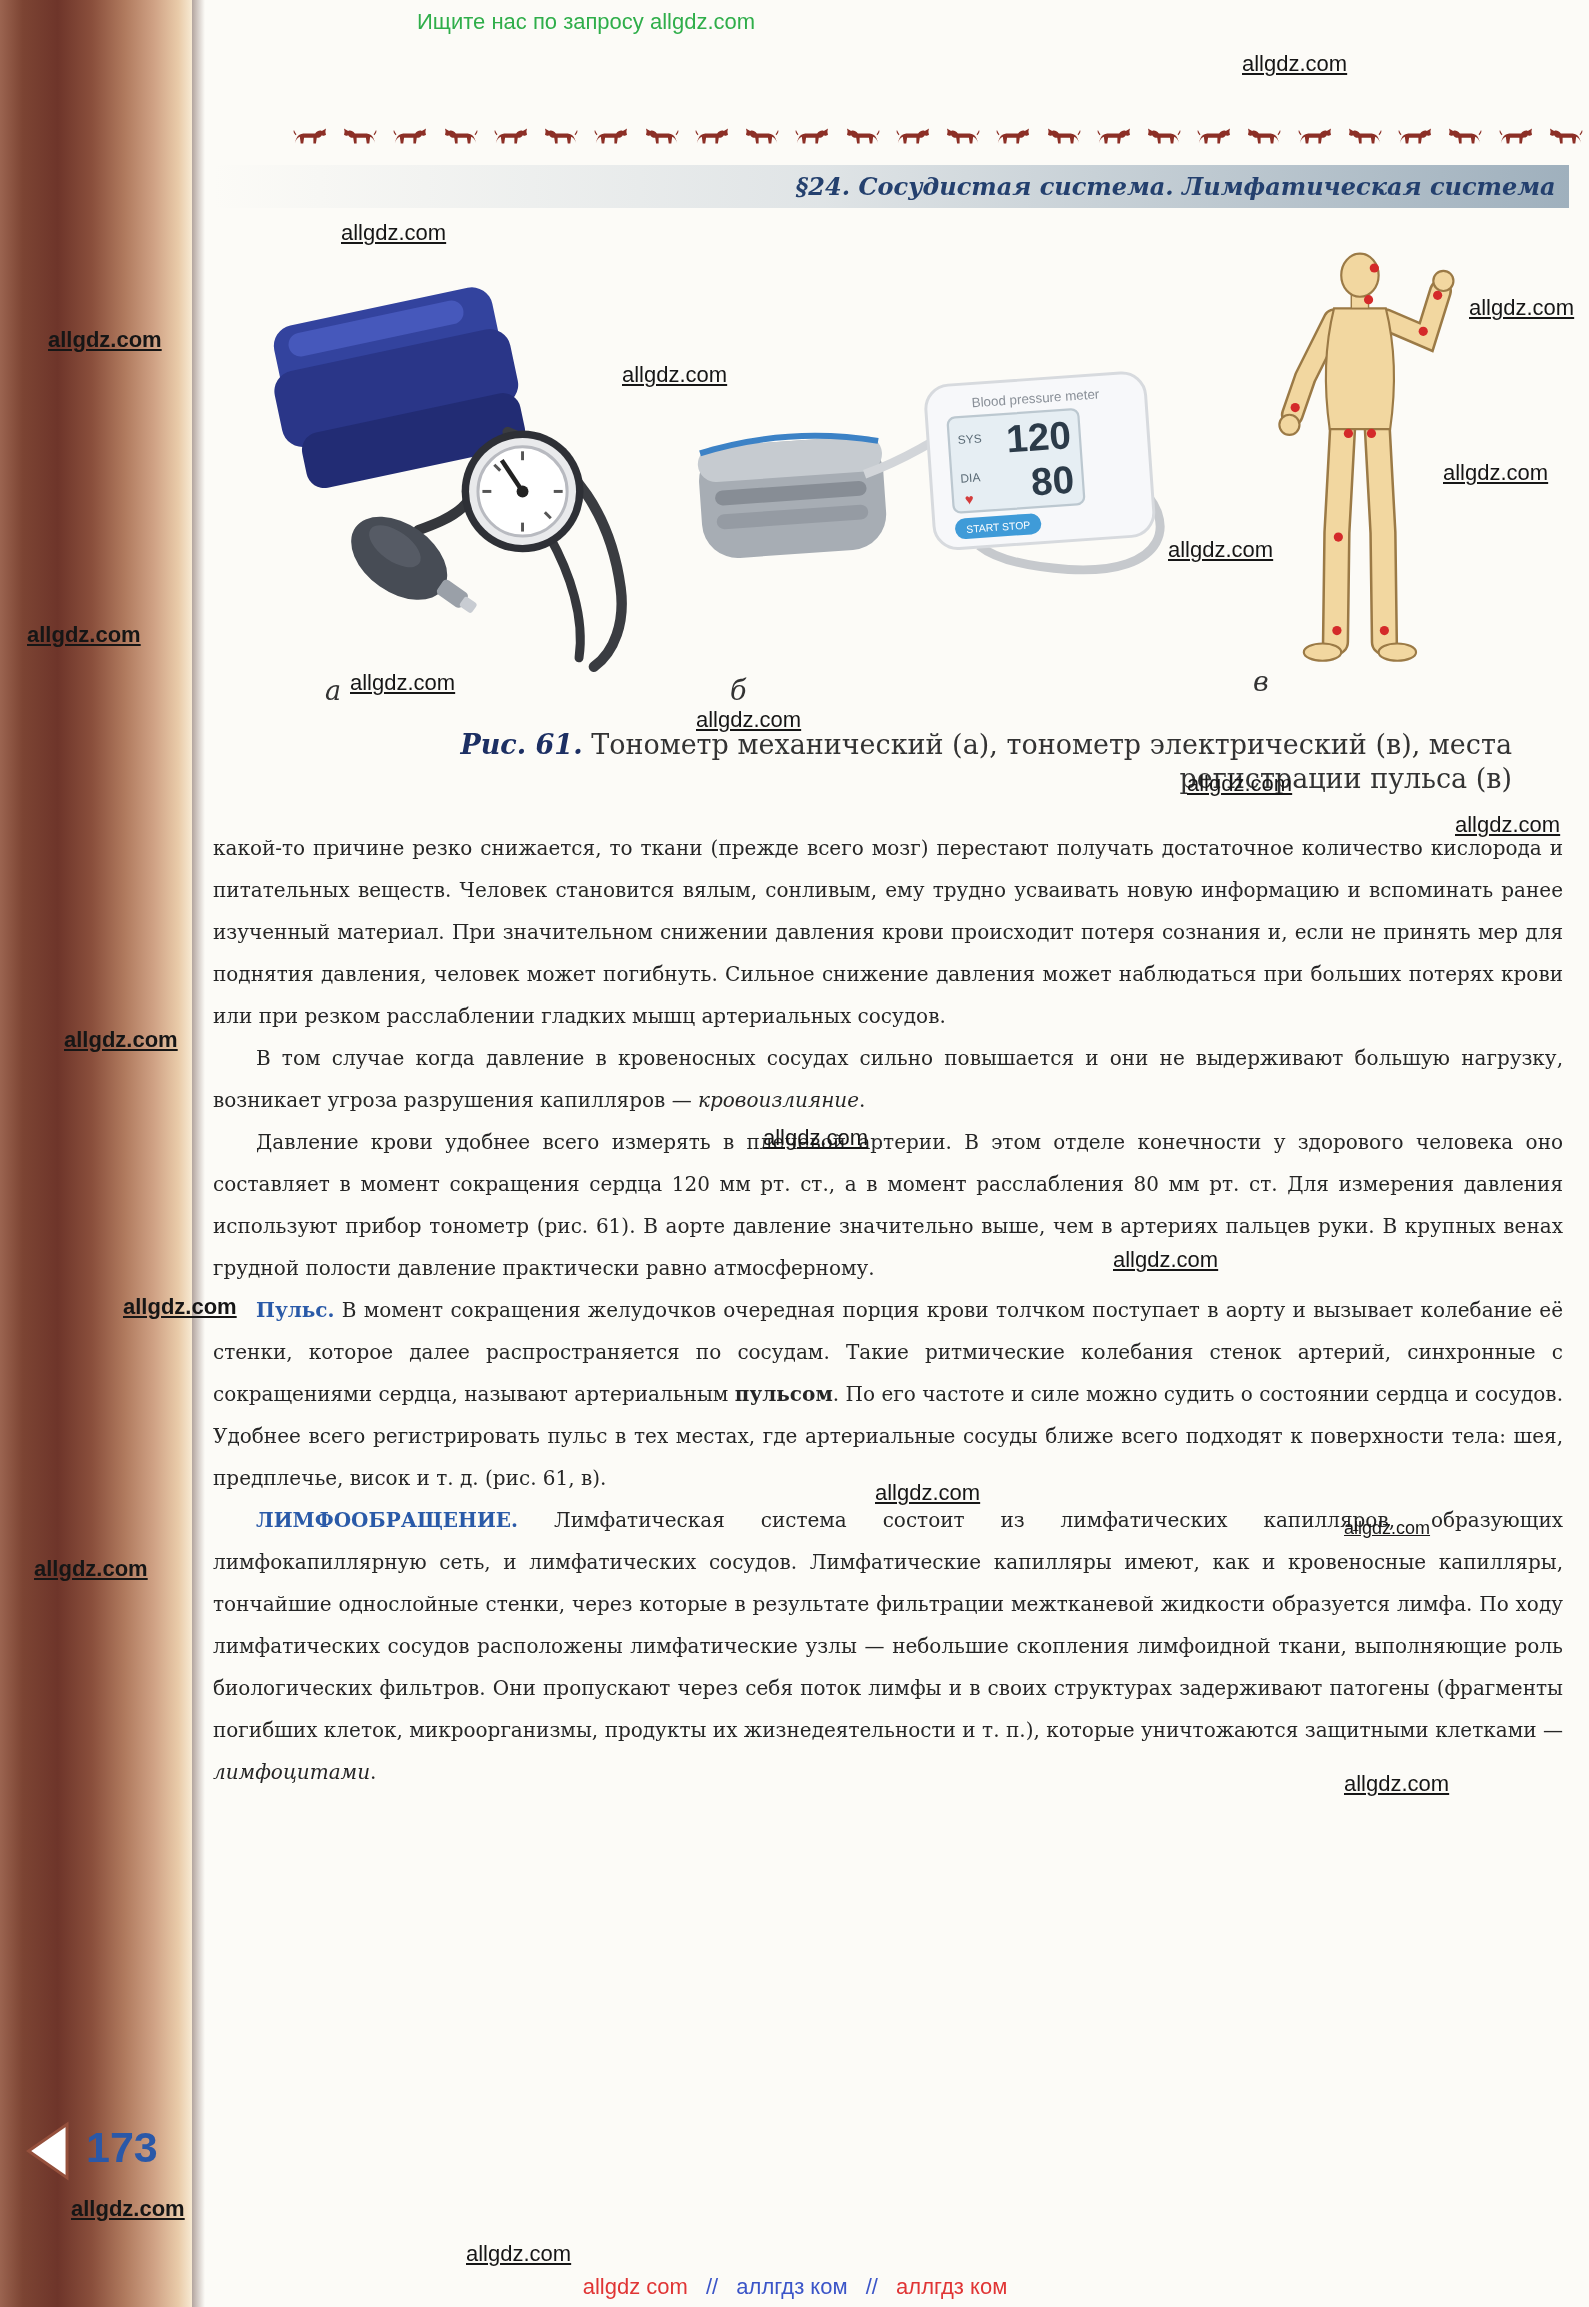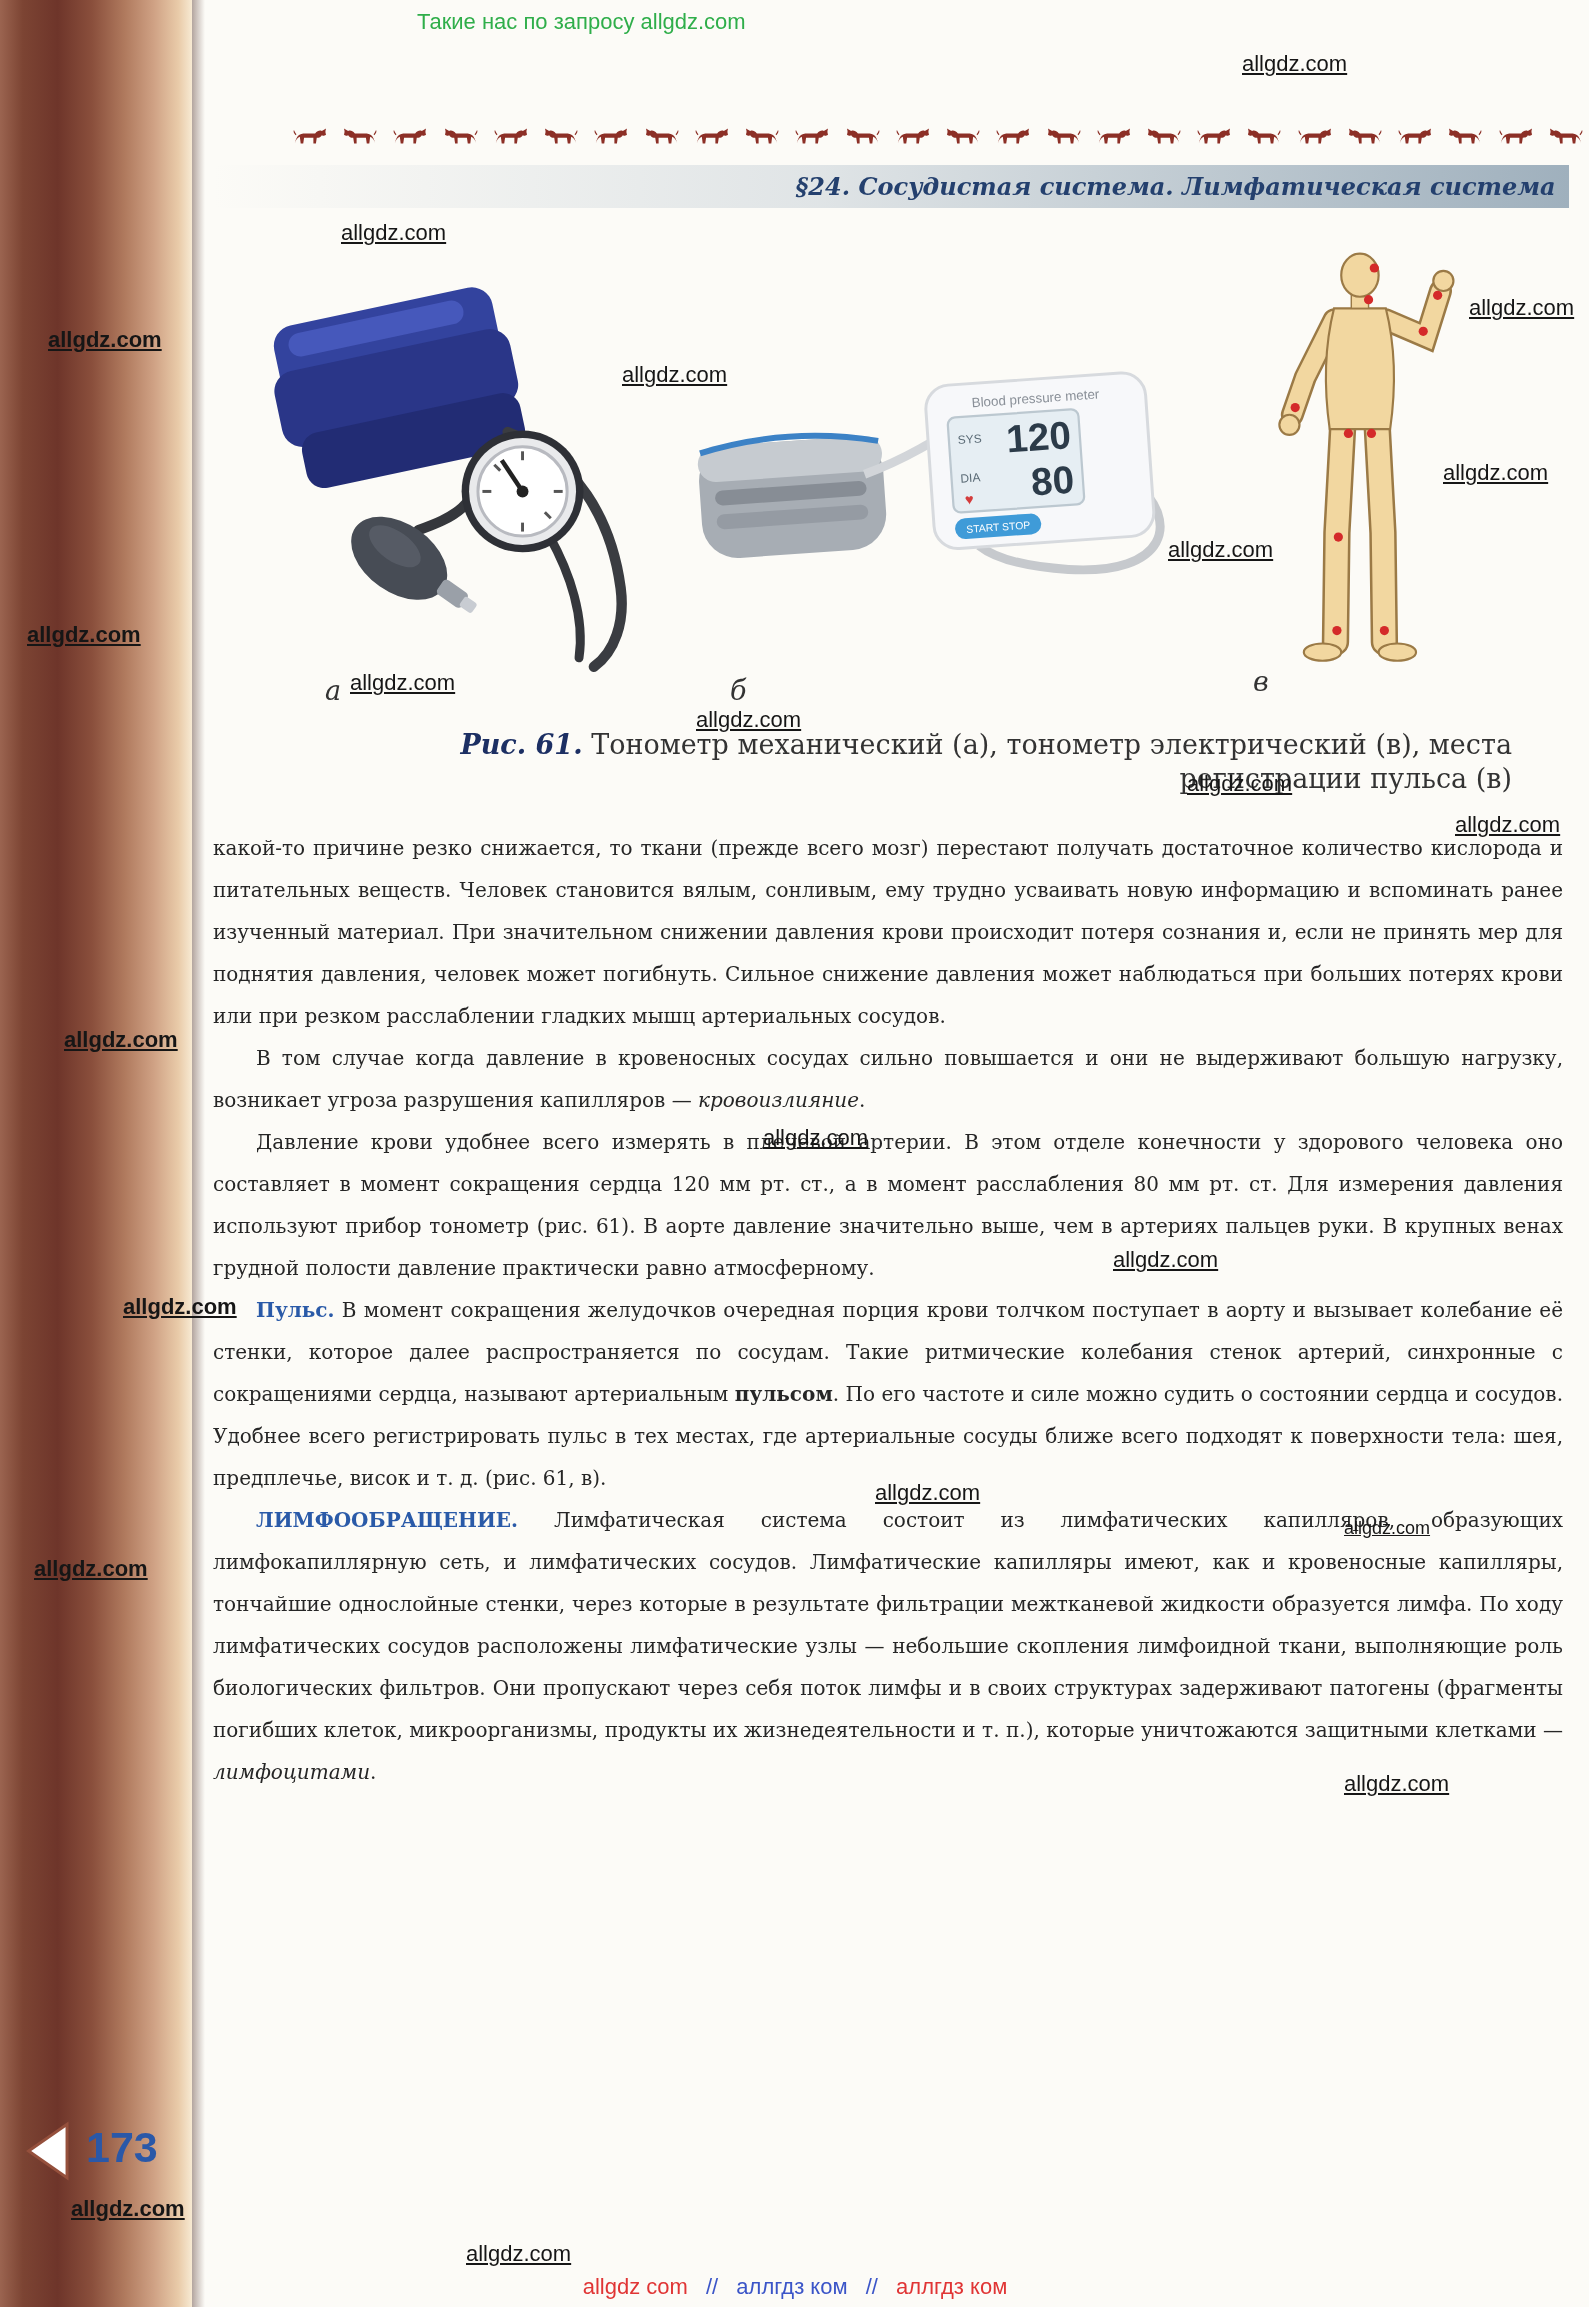--- a/index.html
+++ b/index.html
@@ -77,21 +77,21 @@
   .footer .red{color:#e03535;margin-top:16px;}
   .footer .blue{color:#3b55c8;}
   .footer span{margin:0 6px;}
 </style>
 </head>
 <body>
 
 <div class="binding"></div>
 <div class="binding-shadow"></div>
 
-<div class="green-line">Такие нас по запросу allgdz.com</div>
+<div class="green-line">Ищите нас по запросу allgdz.com</div>
 
 <div class="wm" style="left:1242px;top:51px">allgdz.com</div>
 <div class="wm" style="left:341px;top:220px">allgdz.com</div>
 <div class="wm b" style="left:48px;top:327px">allgdz.com</div>
 <div class="wm" style="left:622px;top:362px">allgdz.com</div>
 <div class="wm" style="left:1469px;top:295px">allgdz.com</div>
 <div class="wm" style="left:1443px;top:460px">allgdz.com</div>
 <div class="wm" style="left:1168px;top:537px">allgdz.com</div>
 <div class="wm b" style="left:27px;top:622px">allgdz.com</div>
 <div class="wm" style="left:350px;top:670px">allgdz.com</div>

